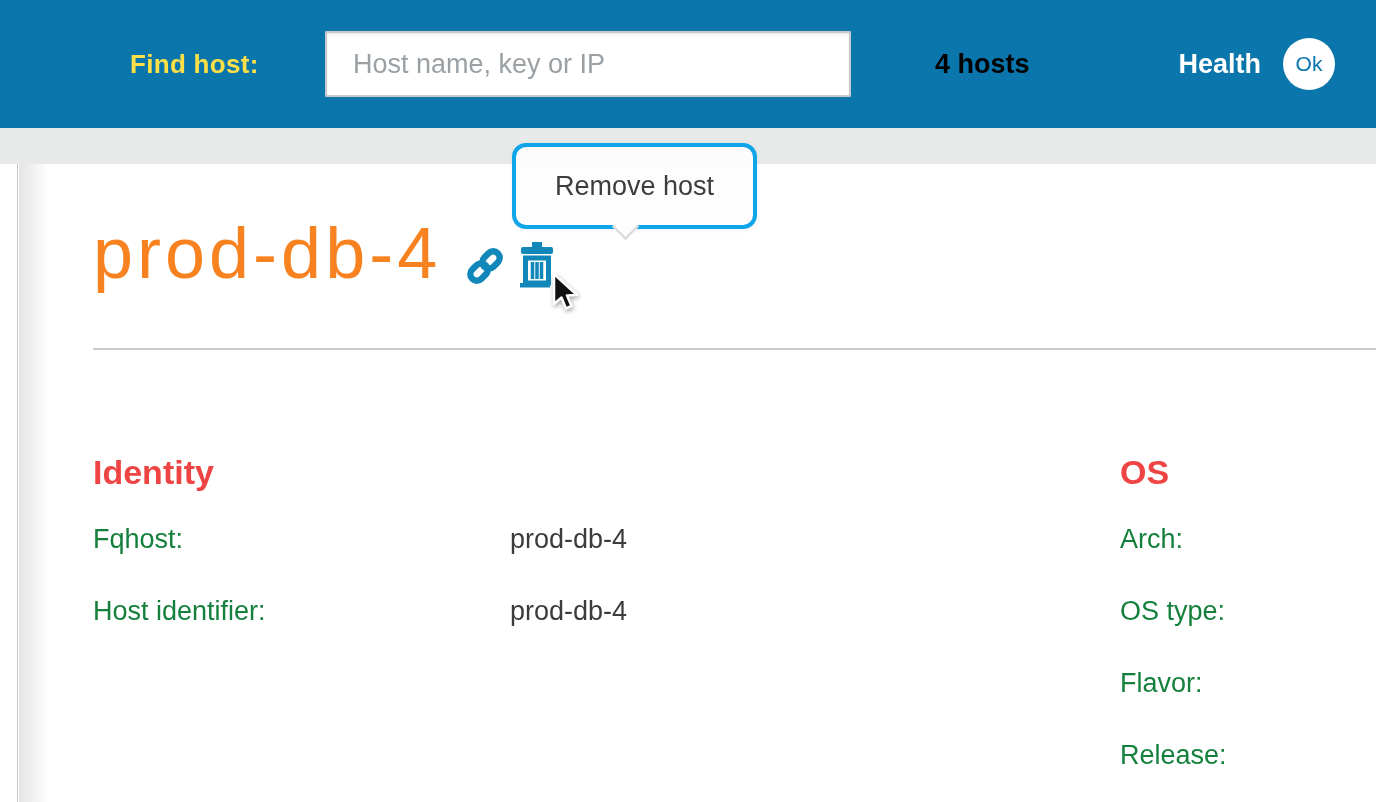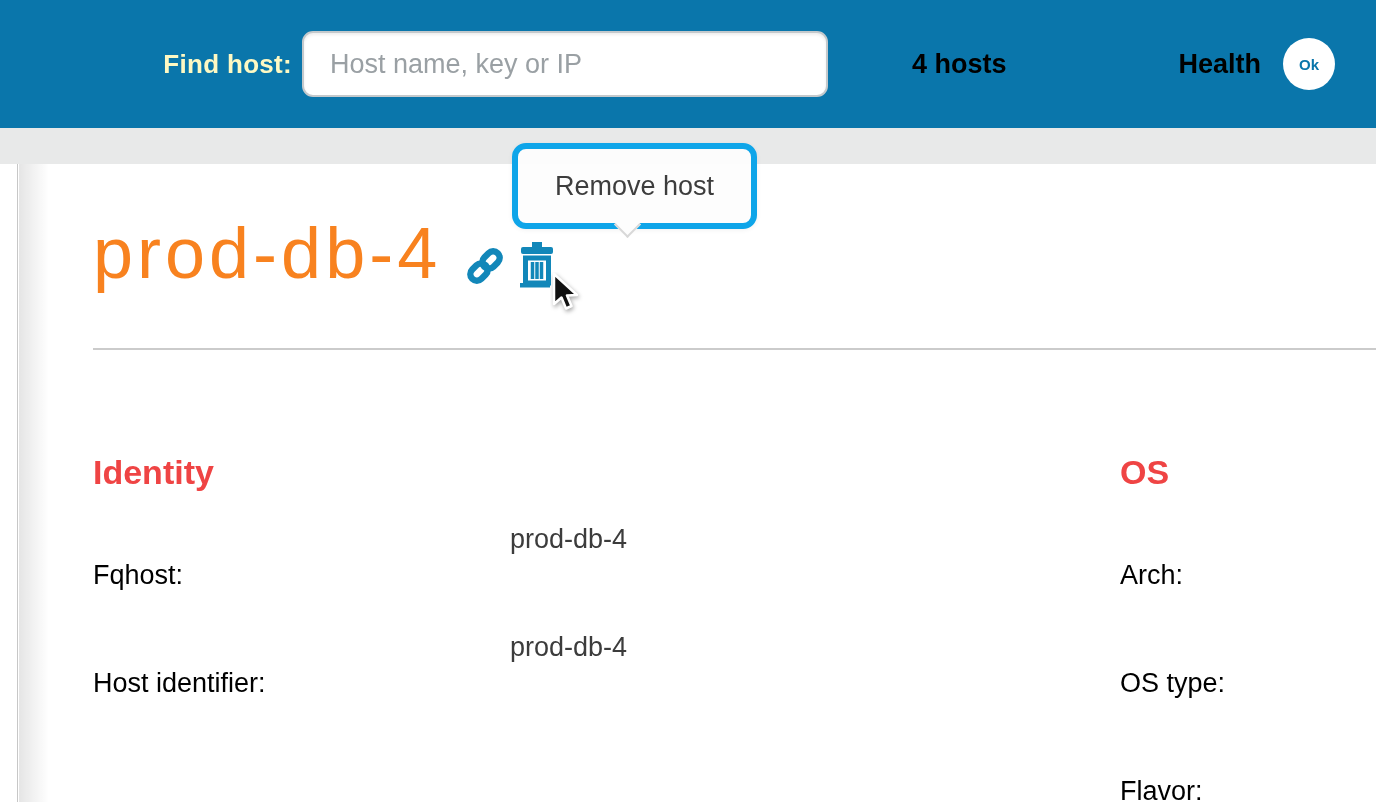--- a/index.html
+++ b/index.html
@@ -5,40 +5,40 @@
   * { margin: 0; padding: 0; box-sizing: border-box; }
   html, body { width: 1376px; height: 802px; overflow: hidden; }
   body { font-family: "Liberation Sans", sans-serif; background: #ffffff; }
 
   
   .topbar {
     height: 128px; background: #0a76ab;
     display: flex; align-items: center;
   }
   .find-label {
-    margin-left: 130px; width: 162px; text-align: right;
-    color: #fef9c3; font-size: 26px; font-weight: 700; letter-spacing: .3px;
+    margin-left: 130px; width: 162px; text-align: left;
+    color: #fde047; font-size: 26px; font-weight: 700; letter-spacing: .3px;
   }
   .search-input {
-    margin-left: 10px; width: 526px; height: 66px;
-    border: 2px solid #c4c9cc; border-radius: 11px;
+    margin-left: 33px; width: 526px; height: 66px;
+    border: 2px solid #c4c9cc; border-radius: 1px;
     background: #ffffff; font-family: "Liberation Sans", sans-serif;
     font-size: 27px; color: #444; padding: 16px 26px; outline: none;
     box-shadow: inset 0 2px 3px rgba(0,0,0,.07);
   }
   .search-input::placeholder { color: #9aa0a4; opacity: 1; }
   .hosts-count {
     margin-left: 84px; color: #000000; font-size: 27px; font-weight: 600;
   }
   .health-label {
-    margin-left: auto; color: #000000; font-size: 27px; font-weight: 600;
+    margin-left: auto; color: #ffffff; font-size: 27px; font-weight: 600;
   }
   .ok-badge {
     margin: 0 41px 0 22px; width: 52px; height: 52px; border-radius: 50%;
-    background: #ffffff; color: #0a76ab; font-size: 15px; font-weight: 700;
+    background: #ffffff; color: #0a76ab; font-size: 21px; font-weight: 400;
     display: flex; align-items: center; justify-content: center;
     cursor: pointer; flex: 0 0 auto;
   }
 
   
   .strip { height: 36px; background: #e8e9e9; }
 
   
   .main { position: relative; height: 638px; background: #ffffff; }
 
@@ -49,21 +49,21 @@
   .panel-edge-shadow {
     position: absolute; left: 19px; top: 0; bottom: 0; width: 30px;
     background: linear-gradient(to right, rgba(0,0,0,0.10), rgba(0,0,0,0));
     pointer-events: none;
   }
 
   
   .tooltip {
     position: absolute; left: 512px; top: -21px; width: 245px; height: 86px;
     background: rgba(253,253,253,0.92);
-    border: 6px solid #0ea5e9; border-radius: 14px;
+    border: 4px solid #0ea5e9; border-radius: 14px;
     display: flex; align-items: center; justify-content: center;
     font-size: 27px; color: #3d3d3d; z-index: 6;
     box-shadow: 0 1px 5px rgba(0,0,0,.06);
   }
   .tooltip-arrow {
     position: absolute; left: 100px; bottom: -11px; width: 19px; height: 19px;
     background: #fdfdfd; transform: rotate(45deg);
     border-right: 2px solid #d8d8d8; border-bottom: 2px solid #d8d8d8;
   }
 
@@ -92,21 +92,21 @@
   .columns { position: absolute; left: 93px; right: 0; top: 288px; display: flex; }
   .col-identity { width: 1027px; flex: 0 0 auto; }
   .col-os { flex: 1 1 auto; }
   .section-heading {
     font-size: 34px; font-weight: 700; color: #ef4444;
     line-height: 40px; margin-bottom: 30px;
   }
   .info-row { display: flex; align-items: flex-start; margin-bottom: 38px; }
   .info-label {
     width: 417px; flex: 0 0 auto;
-    font-size: 27px; color: #000000; line-height: 34px; margin-top: 36px;
+    font-size: 27px; color: #15803d; line-height: 34px;
   }
   .info-value {
     font-size: 27px; color: #3c3c3c; line-height: 34px; font-weight: 500;
     max-width: 470px;
   }
   .info-row.multiline { margin-bottom: 4px; }
   .info-row.multiline .info-value {
     width: 440px; word-break: break-all; line-height: 47px; margin-top: -7px;
   }
 </style>

